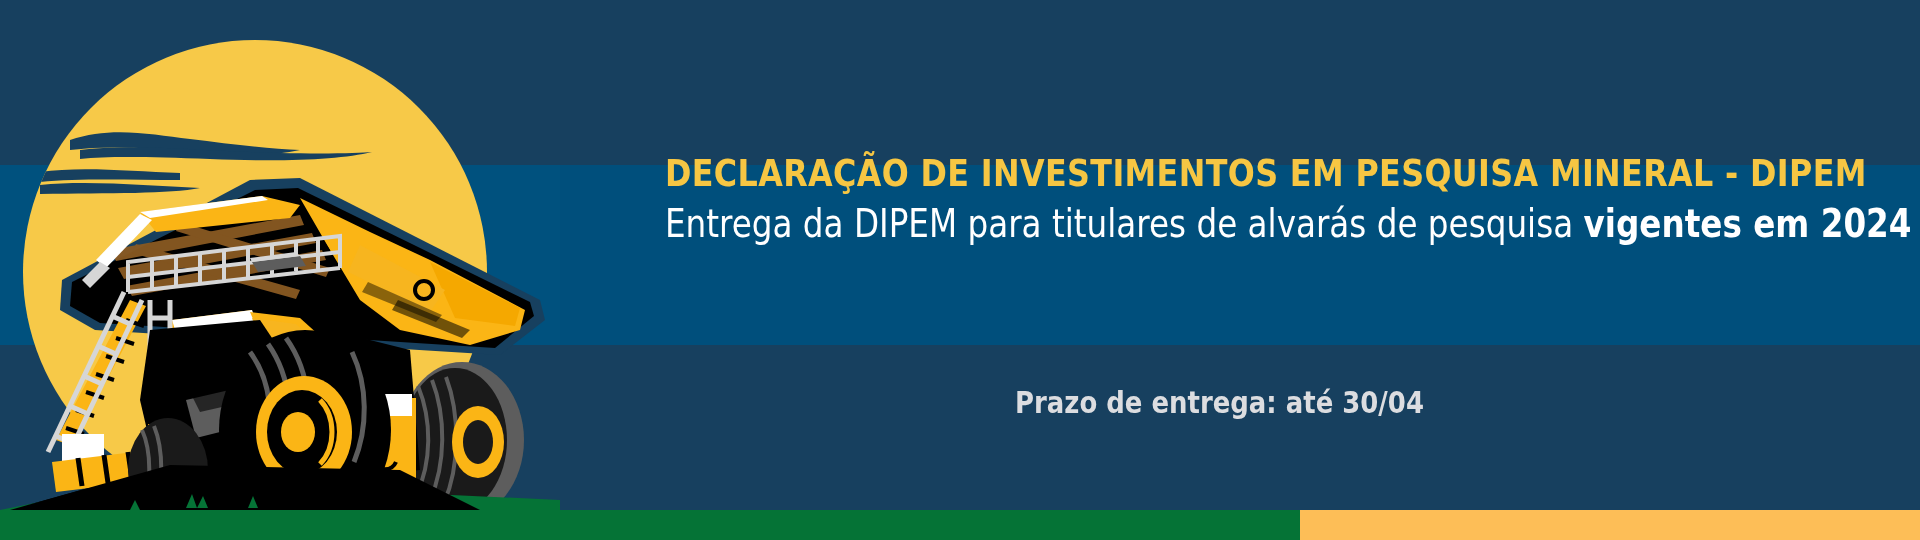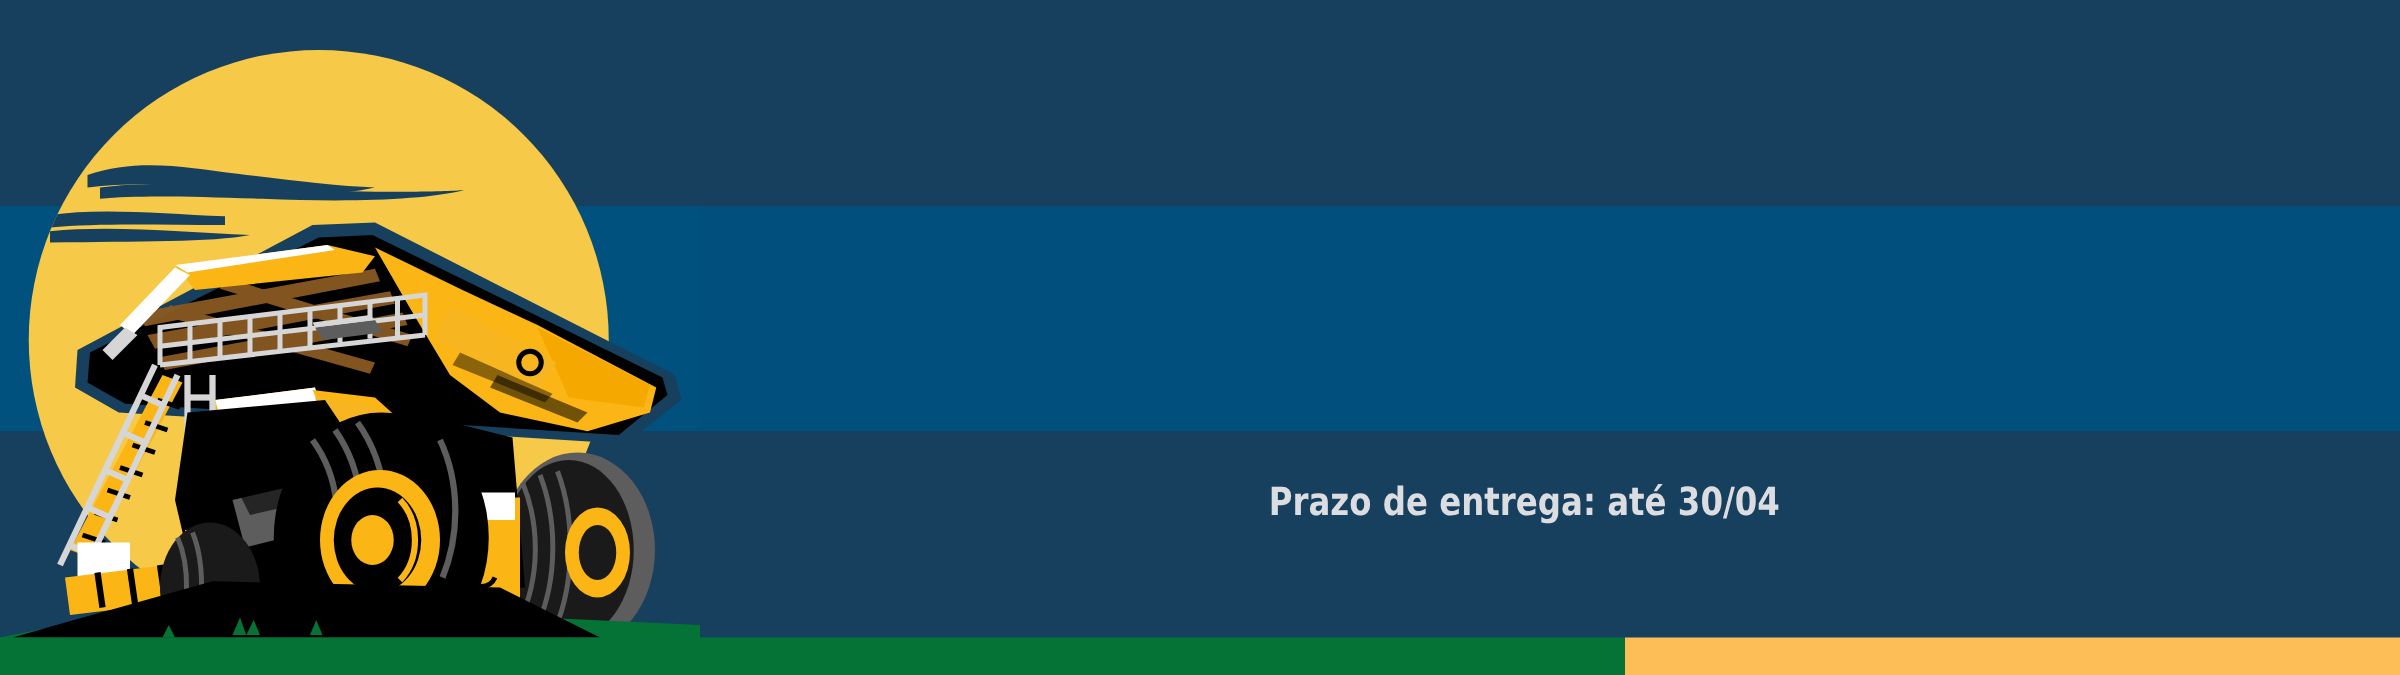--- a/index.html
+++ b/index.html
@@ -247,19 +247,25 @@
         <rect x="0" y="510" width="560" height="30" fill="#057336"></rect>
         <path d="M0,510 L60,498 L180,494 L300,497 L430,494 L560,500 L560,512 L0,512 Z" fill="#057336"></path>
         <polygon points="10,510 170,465 400,470 480,510" fill="#000000"></polygon>
         <path d="M186,508 l6,-14 l5,14 l6,-12 l5,12 z" fill="#057336"></path>
         <path d="M248,508 l5,-12 l5,12 z" fill="#057336"></path>
         <path d="M130,510 l5,-10 l5,10 z" fill="#057336"></path>
       </g>
     </svg>
   </div>
 
+  <div id="text-block">
+    <div id="title">DECLARAÇÃO DE INVESTIMENTOS EM PESQUISA MINERAL - DIPEM</div>
+    <div id="subtitle">
+      <span>Entrega da DIPEM para titulares de alvarás de pesquisa </span><span class="strong">vigentes em 2024</span>
+    </div>
+  </div>
 
   <div id="deadline">Prazo de entrega: até 30/04</div>
 
   <div id="bar-green"></div>
   <div id="bar-amber"></div>
 
 </div>
 
 </body></html>

